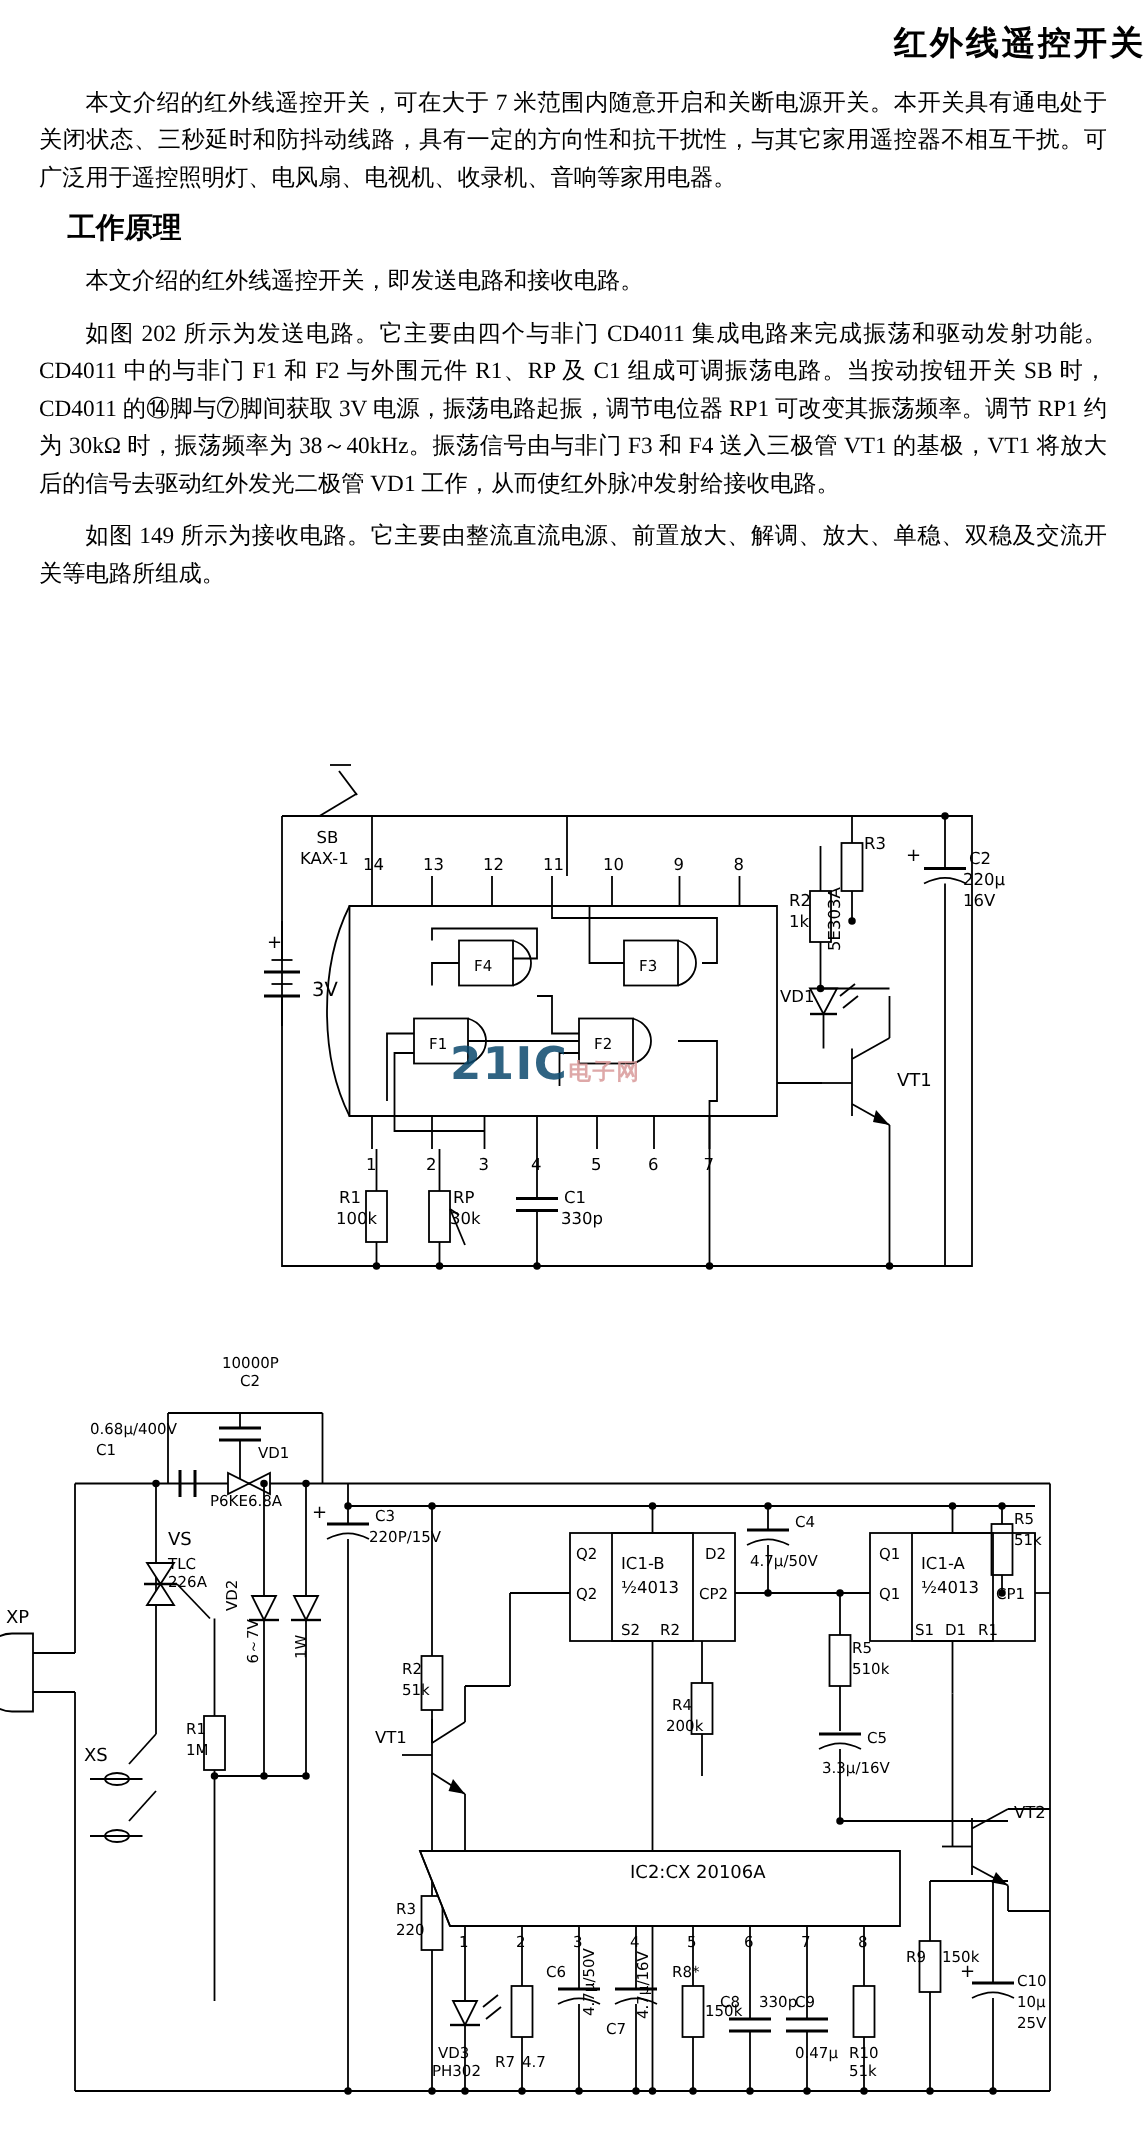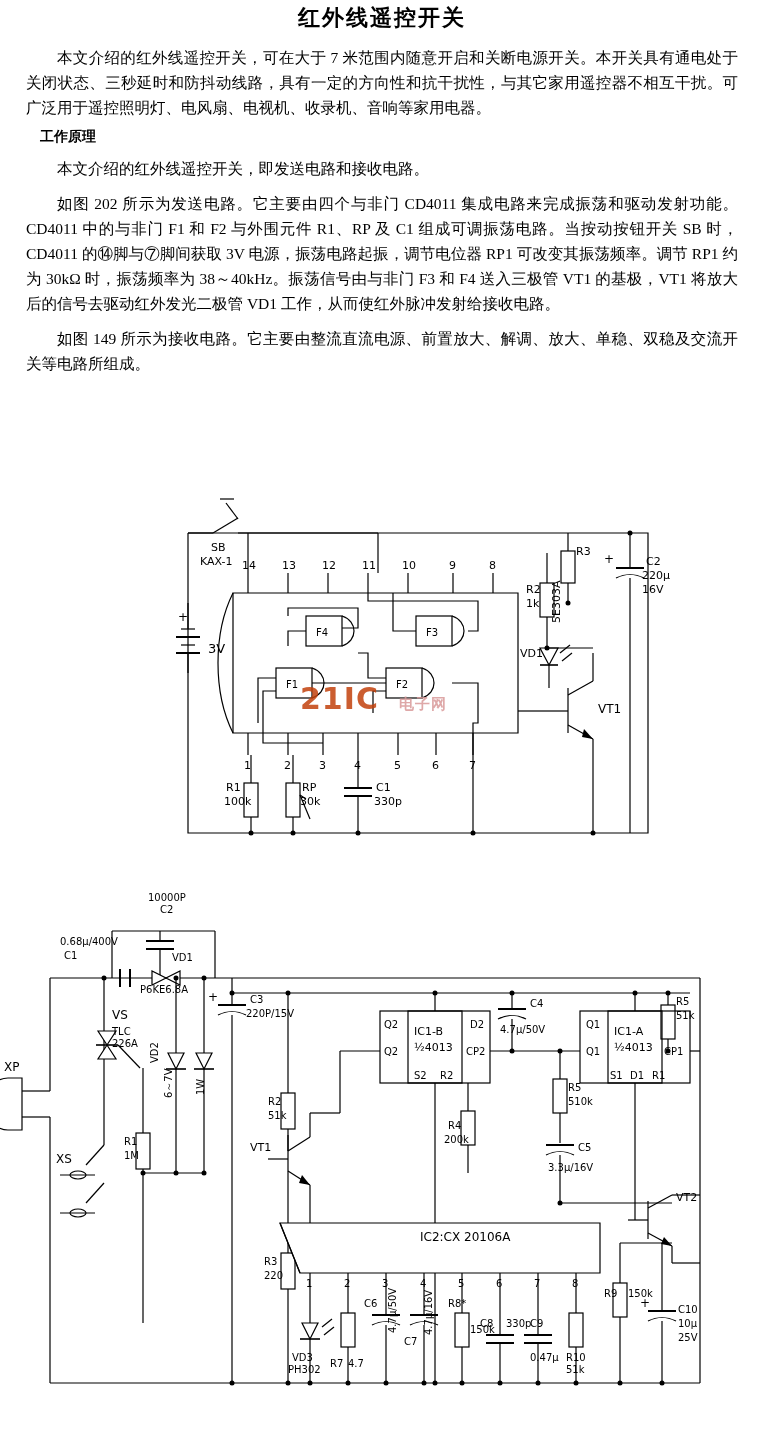--- a/index.html
+++ b/index.html
@@ -14,42 +14,42 @@
     font-family: "Liberation Serif", serif;
     color: #000;
     overflow: hidden;
   }
   .page {
     position: relative;
     width: 764px;
     height: 1430px;
   }
   h1.title {
-    text-align: center;
+    text-align: right;
     font-size: 22px;
     font-weight: bold;
-    margin: 3px 0 12px 0;
+    margin: 14px 0 12px 0;
     letter-spacing: 2px;
     font-family: "DejaVu Sans", sans-serif;
   }
   .body-text {
     padding: 0 26px;
   }
   p.para {
     margin: 10px 0 2px 0;
     font-size: 15.5px;
     line-height: 25px;
     text-align: justify;
     text-justify: inter-ideograph;
   }
   p.indent {
     text-indent: 2em;
   }
   h2.sub {
-    font-size: 14px;
+    font-size: 19px;
     font-weight: bold;
     margin: 8px 0 2px 0;
     text-indent: 1em;
     font-family: "DejaVu Sans", sans-serif;
   }
   .fig {
     position: absolute;
     left: 0;
     width: 764px;
   }
@@ -61,22 +61,22 @@
     left: 300px;
     top: 678px;
     font-size: 30px;
     font-weight: bold;
     font-family: "DejaVu Sans", sans-serif;
     color: #e8b7b7;
     opacity: 0.85;
     pointer-events: none;
     letter-spacing: 1px;
   }
-  .wm .b { color: #c2410c; }
-  .wm .s { font-size: 15px; color: #d99a9a; margin-left: 20px; }
+  .wm .b { color: #0c4a6e; }
+  .wm .s { font-size: 15px; color: #d99a9a; }
 </style>
 </head>
 <body>
 
 <div class="page">
 
   <h1 class="title">红外线遥控开关</h1>
 
   <div class="body-text">
     <p class="para indent">本文介绍的红外线遥控开关，可在大于 7 米范围内随意开启和关断电源开关。本开关具有通电处于关闭状态、三秒延时和防抖动线路，具有一定的方向性和抗干扰性，与其它家用遥控器不相互干扰。可广泛用于遥控照明灯、电风扇、电视机、收录机、音响等家用电器。</p>

